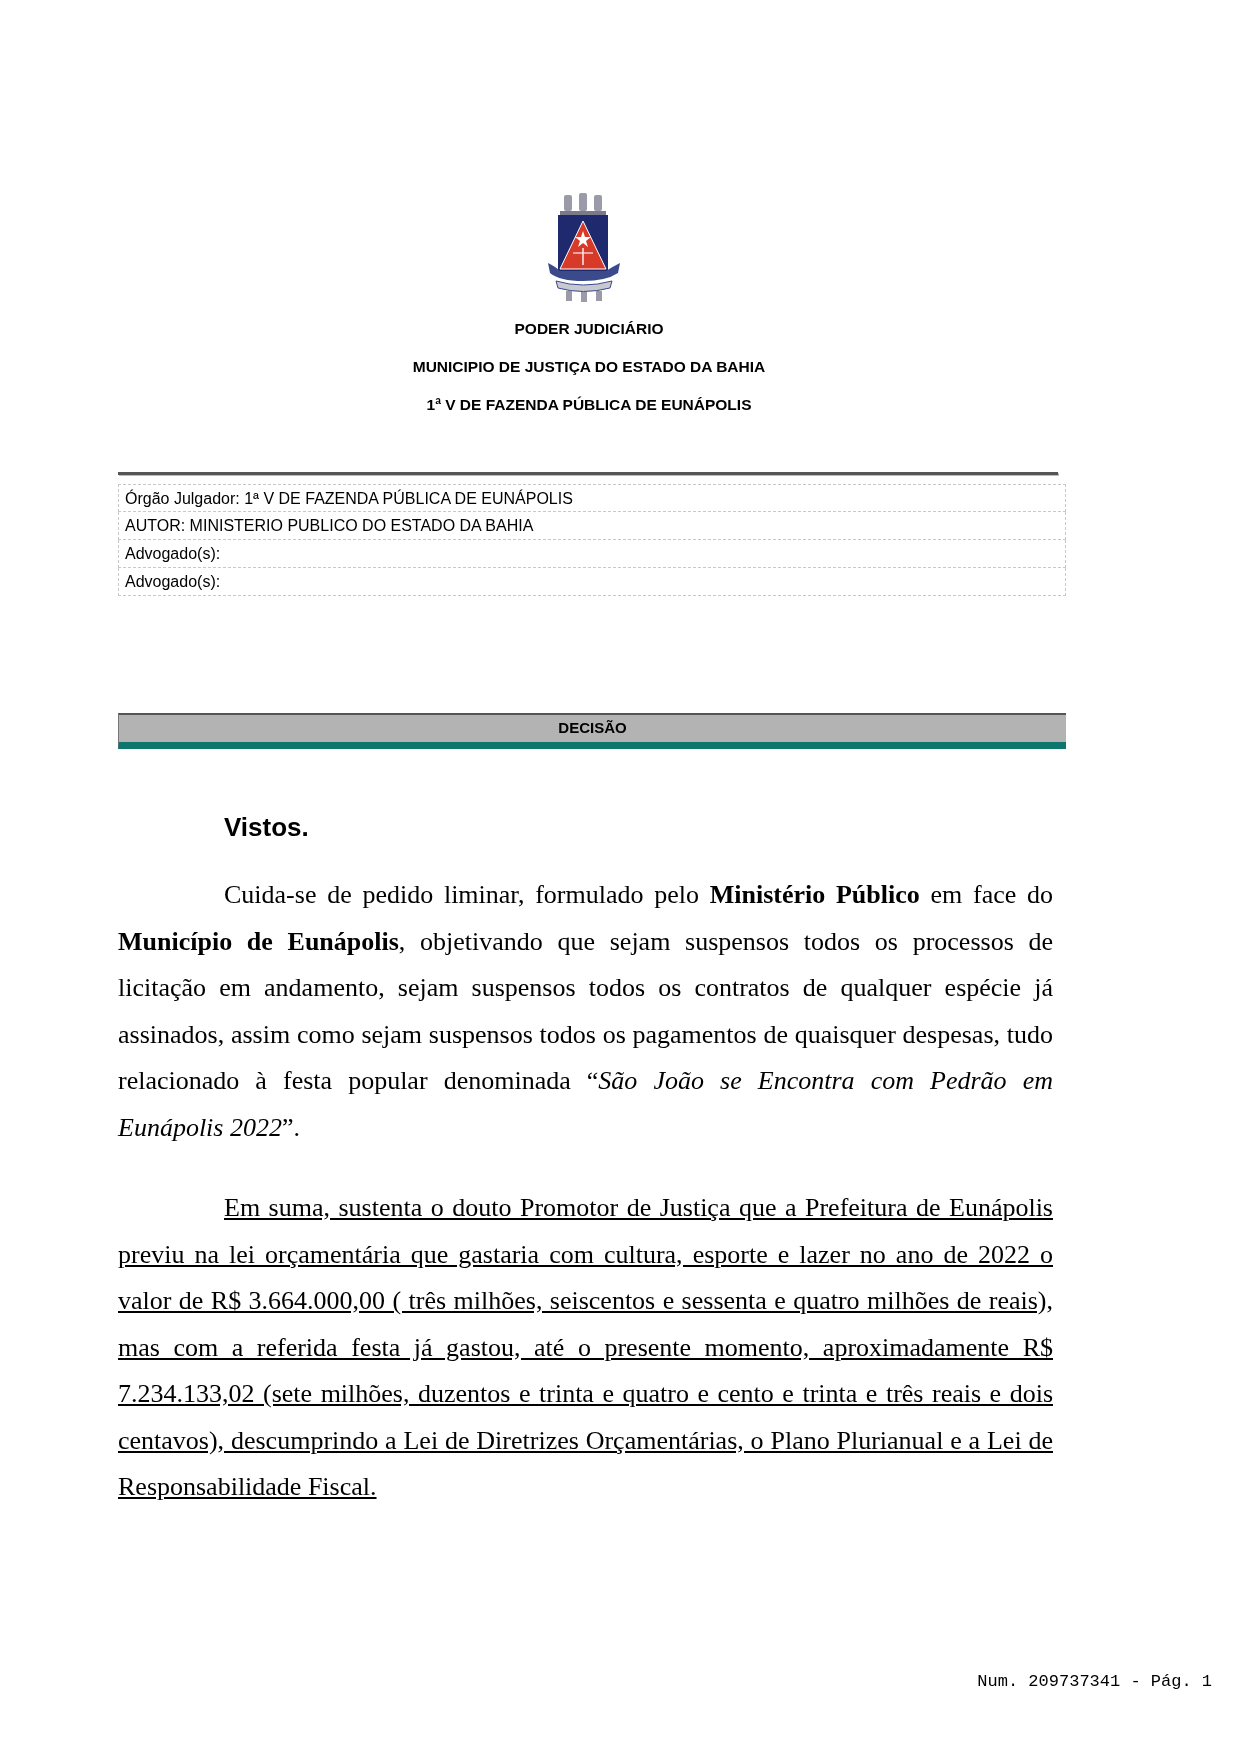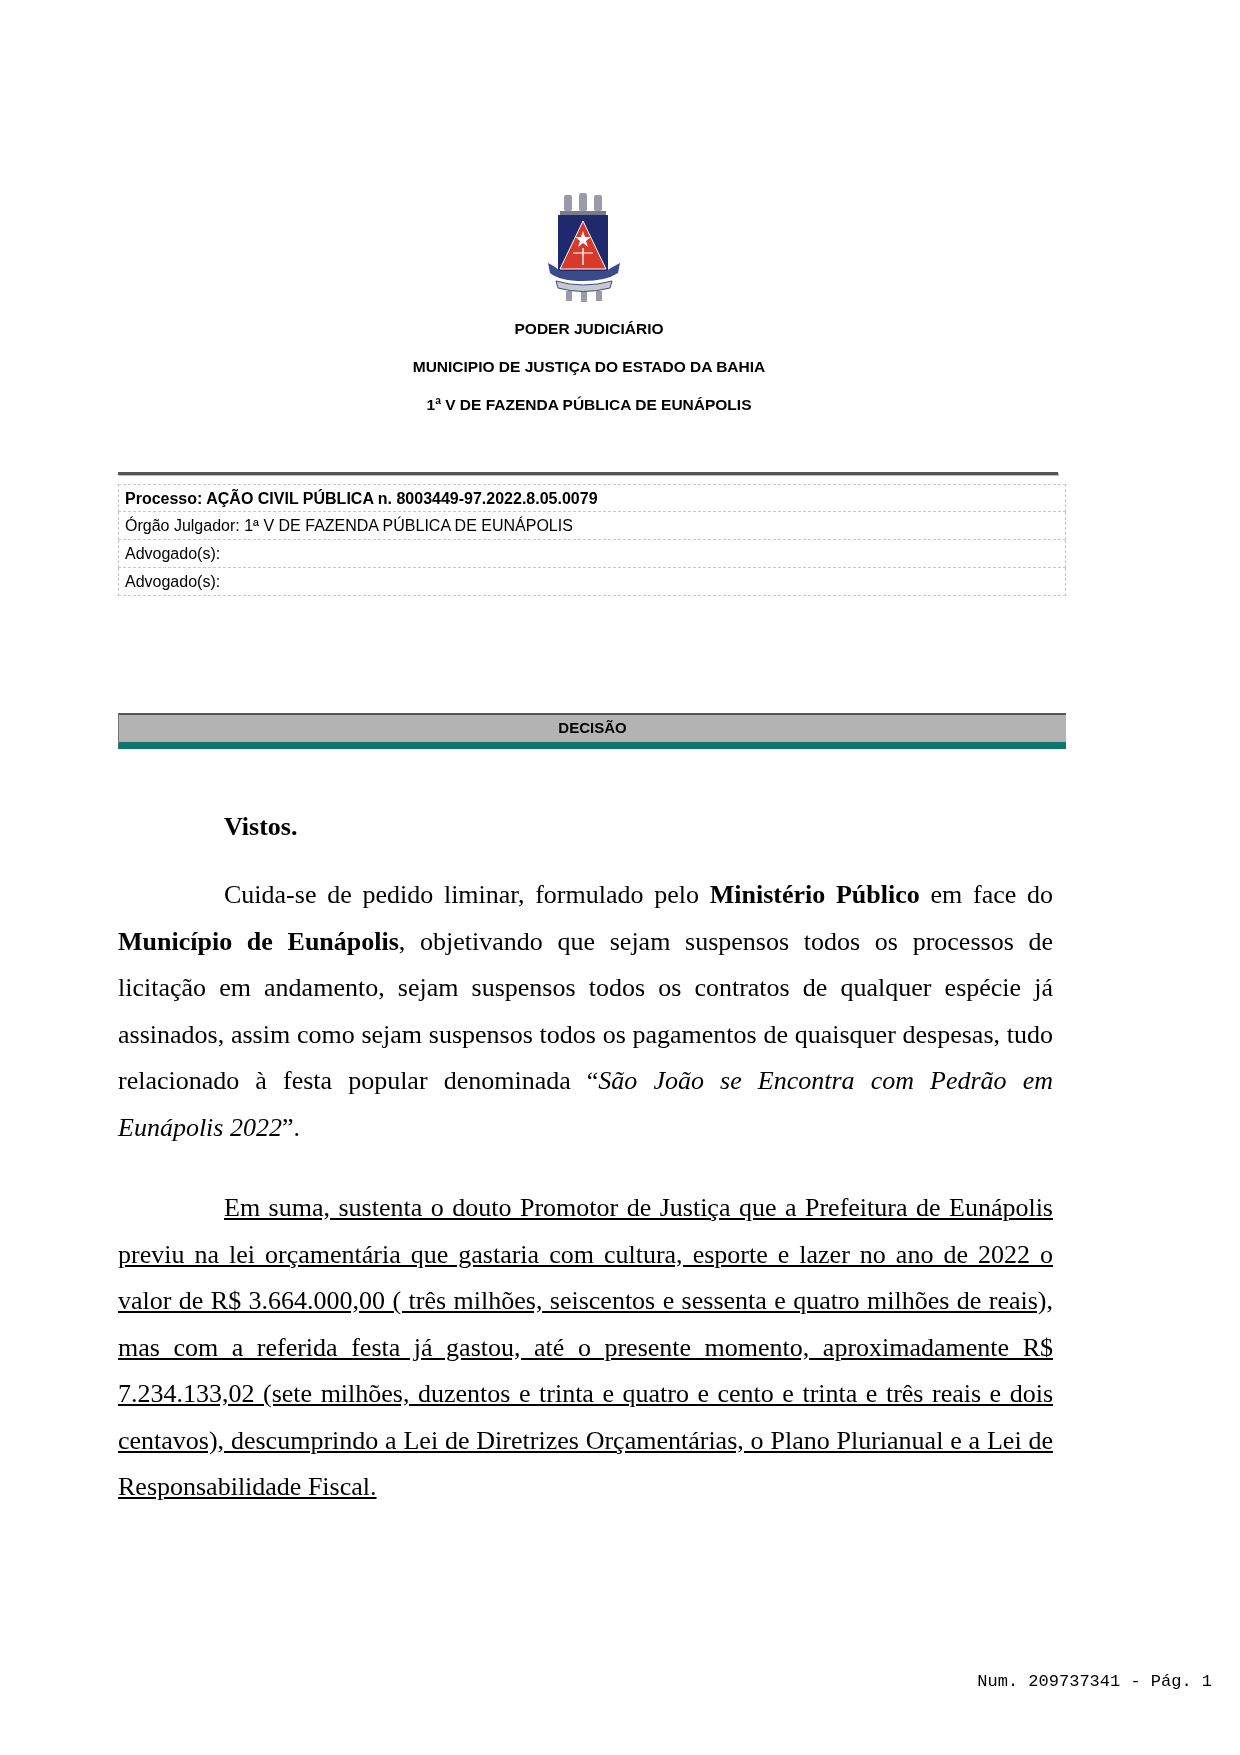--- a/index.html
+++ b/index.html
@@ -15,21 +15,21 @@
     .info-row:first-child { border-top: 1px dashed #c8c8c8; }
     .info-row.bold { font-weight: bold; }
     .decisao { position: absolute; left: 118px; top: 713px; width: 948px; height: 36px; box-sizing: border-box;
                background: #b3b3b3; border-top: 2px solid #555; border-left: 1px solid #777;
                border-bottom: 7px solid #0f766e;
                font-family: "Liberation Sans", sans-serif; font-weight: bold; font-size: 15px;
                text-align: center; line-height: 26px; }
     .body-text { position: absolute; left: 118px; width: 935px;
                  font-family: "Liberation Serif", serif; font-size: 26px; line-height: 46.5px;
                  text-align: justify; }
-    .vistos { position: absolute; left: 224px; top: 812px; font-family: Liberation Serif, serif;
+    .vistos { position: absolute; left: 224px; top: 812px; font-family: Liberation Sans, sans-serif;
               font-size: 26px; font-weight: bold; }
     .p { text-indent: 106px; margin: 0; }
     .footer { position: absolute; right: 28px; top: 1672px; font-family: Liberation Mono, monospace;
               font-size: 17px; }
   </style>
 </head>
 <body>
 
 <svg class="logo" viewBox="0 0 76 110">
   <g fill="#9a9aa8">
@@ -52,22 +52,22 @@
   </g>
 </svg>
 
 <div class="hdr" style="top:320px;">PODER JUDICIÁRIO</div>
 <div class="hdr" style="top:358px;">MUNICIPIO  DE JUSTIÇA DO ESTADO DA BAHIA</div>
 <div class="hdr" style="top:396px;">1ª V DE FAZENDA PÚBLICA DE EUNÁPOLIS</div>
 
 <div class="rule"></div>
 
 <div class="info">
-  <div class="info-row bold">Processo: AÇÃO CIVIL PÚBLICA n. 8003449-97.2022.8.05.0079</div>
   <div class="info-row">Órgão Julgador: 1ª V DE FAZENDA PÚBLICA DE EUNÁPOLIS</div>
+  <div class="info-row">AUTOR: MINISTERIO PUBLICO DO ESTADO DA BAHIA</div>
   <div class="info-row">Advogado(s):</div>
   <div class="info-row">Advogado(s):</div>
 </div>
 
 <div class="decisao">DECISÃO</div>
 
 <div class="vistos">Vistos.</div>
 
 <div class="body-text" style="top:872px;">
   <p class="p"><span>Cuida-se de pedido liminar, formulado pelo </span><b>Ministério Público</b><span> em face do </span><b>Município de Eunápolis</b><span>, objetivando que sejam suspensos todos os processos de licitação em andamento, sejam suspensos todos os contratos de qualquer espécie já assinados, assim como sejam suspensos todos os pagamentos de quaisquer despesas, tudo relacionado à festa popular denominada “</span><i>São João se Encontra com Pedrão em Eunápolis 2022</i><span>”.</span></p>

